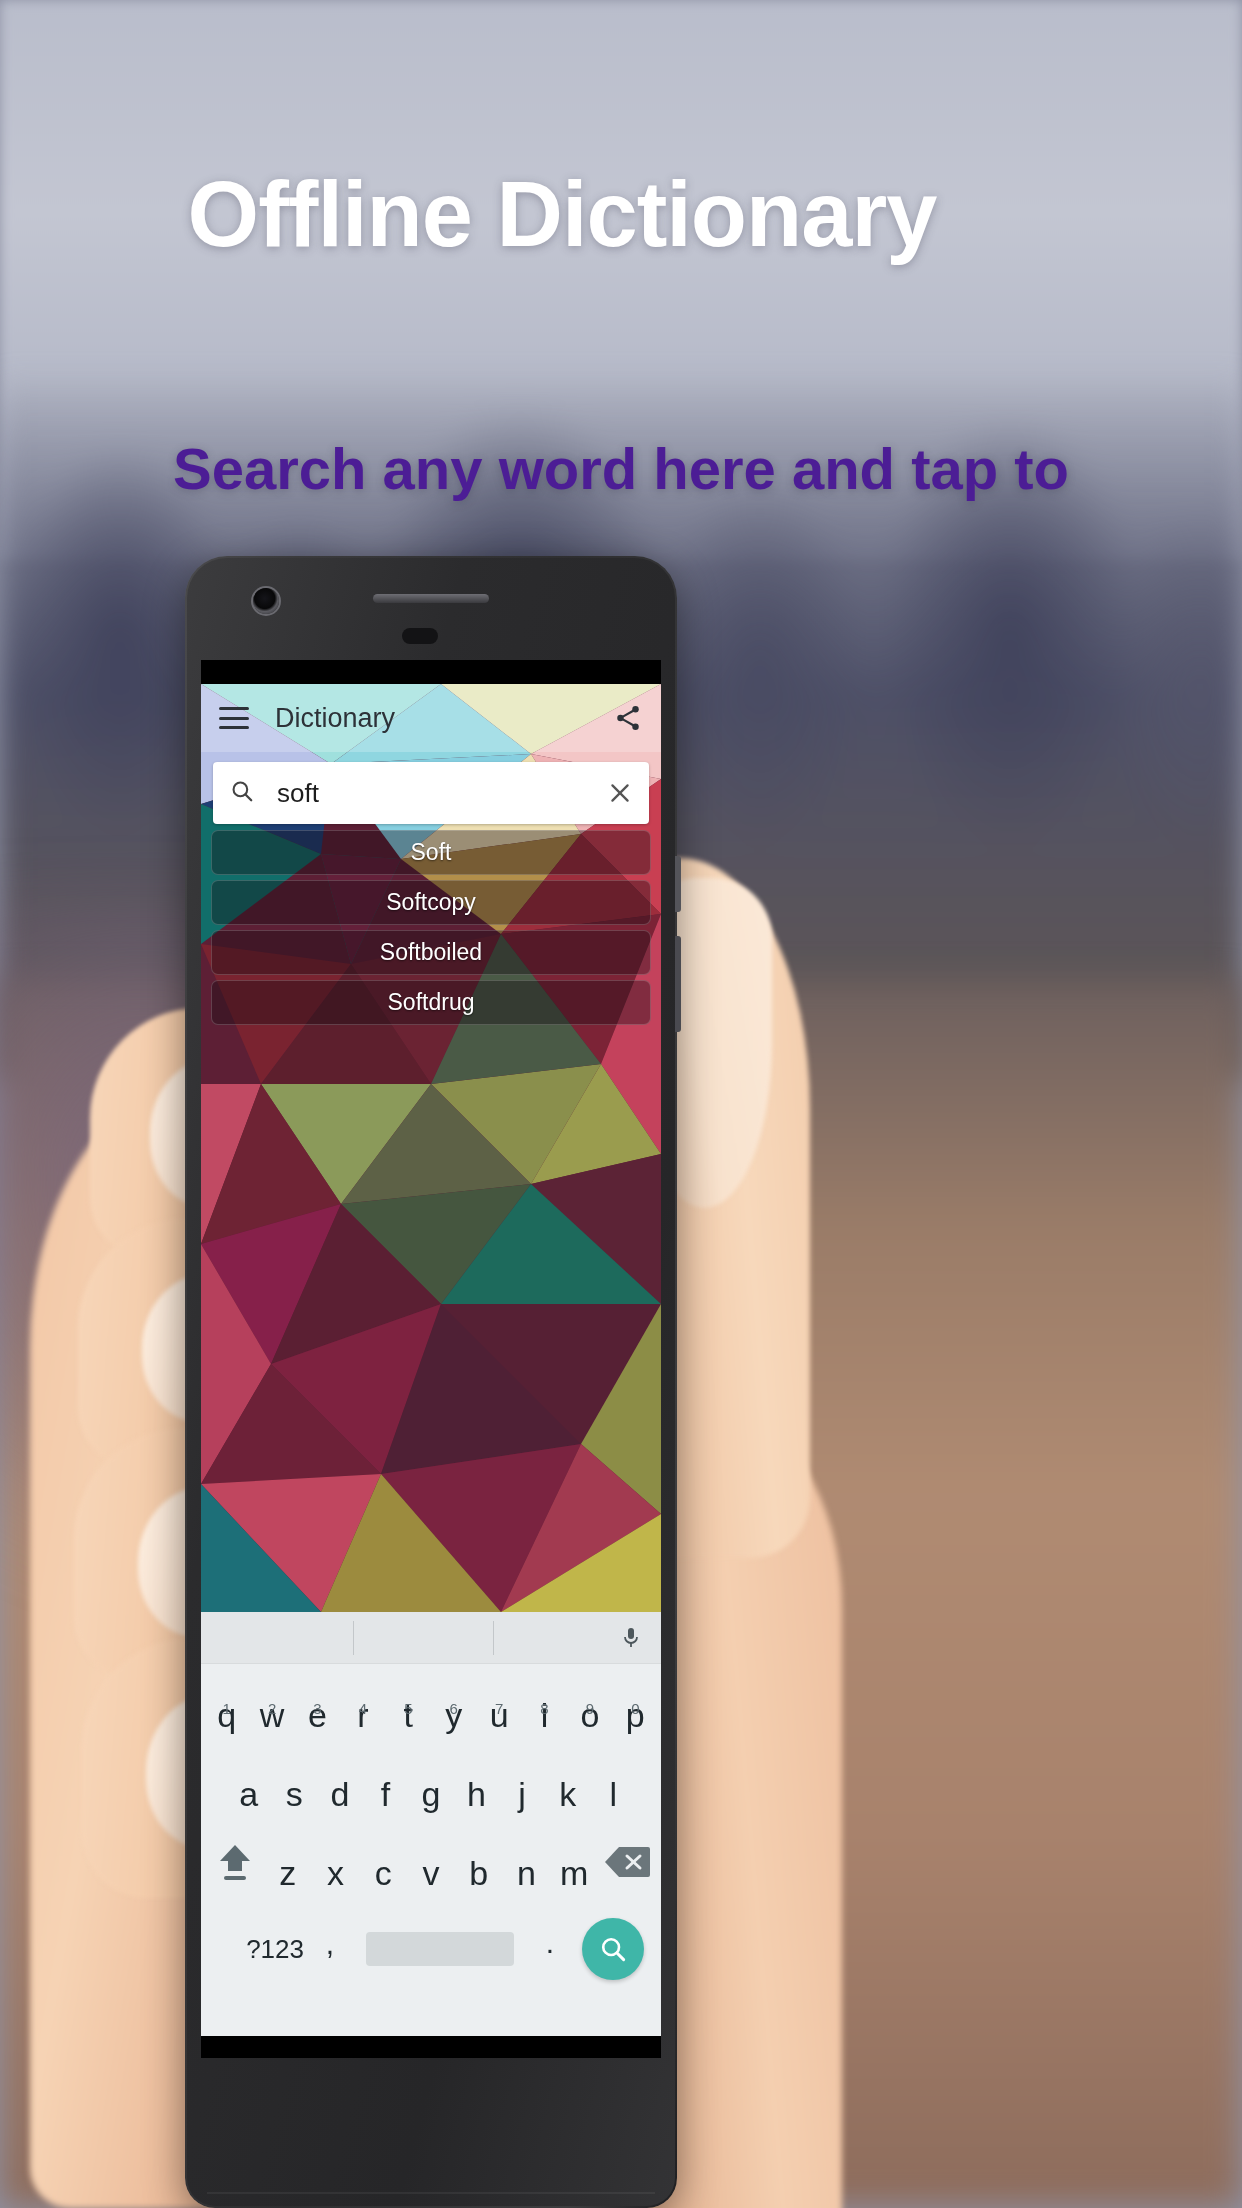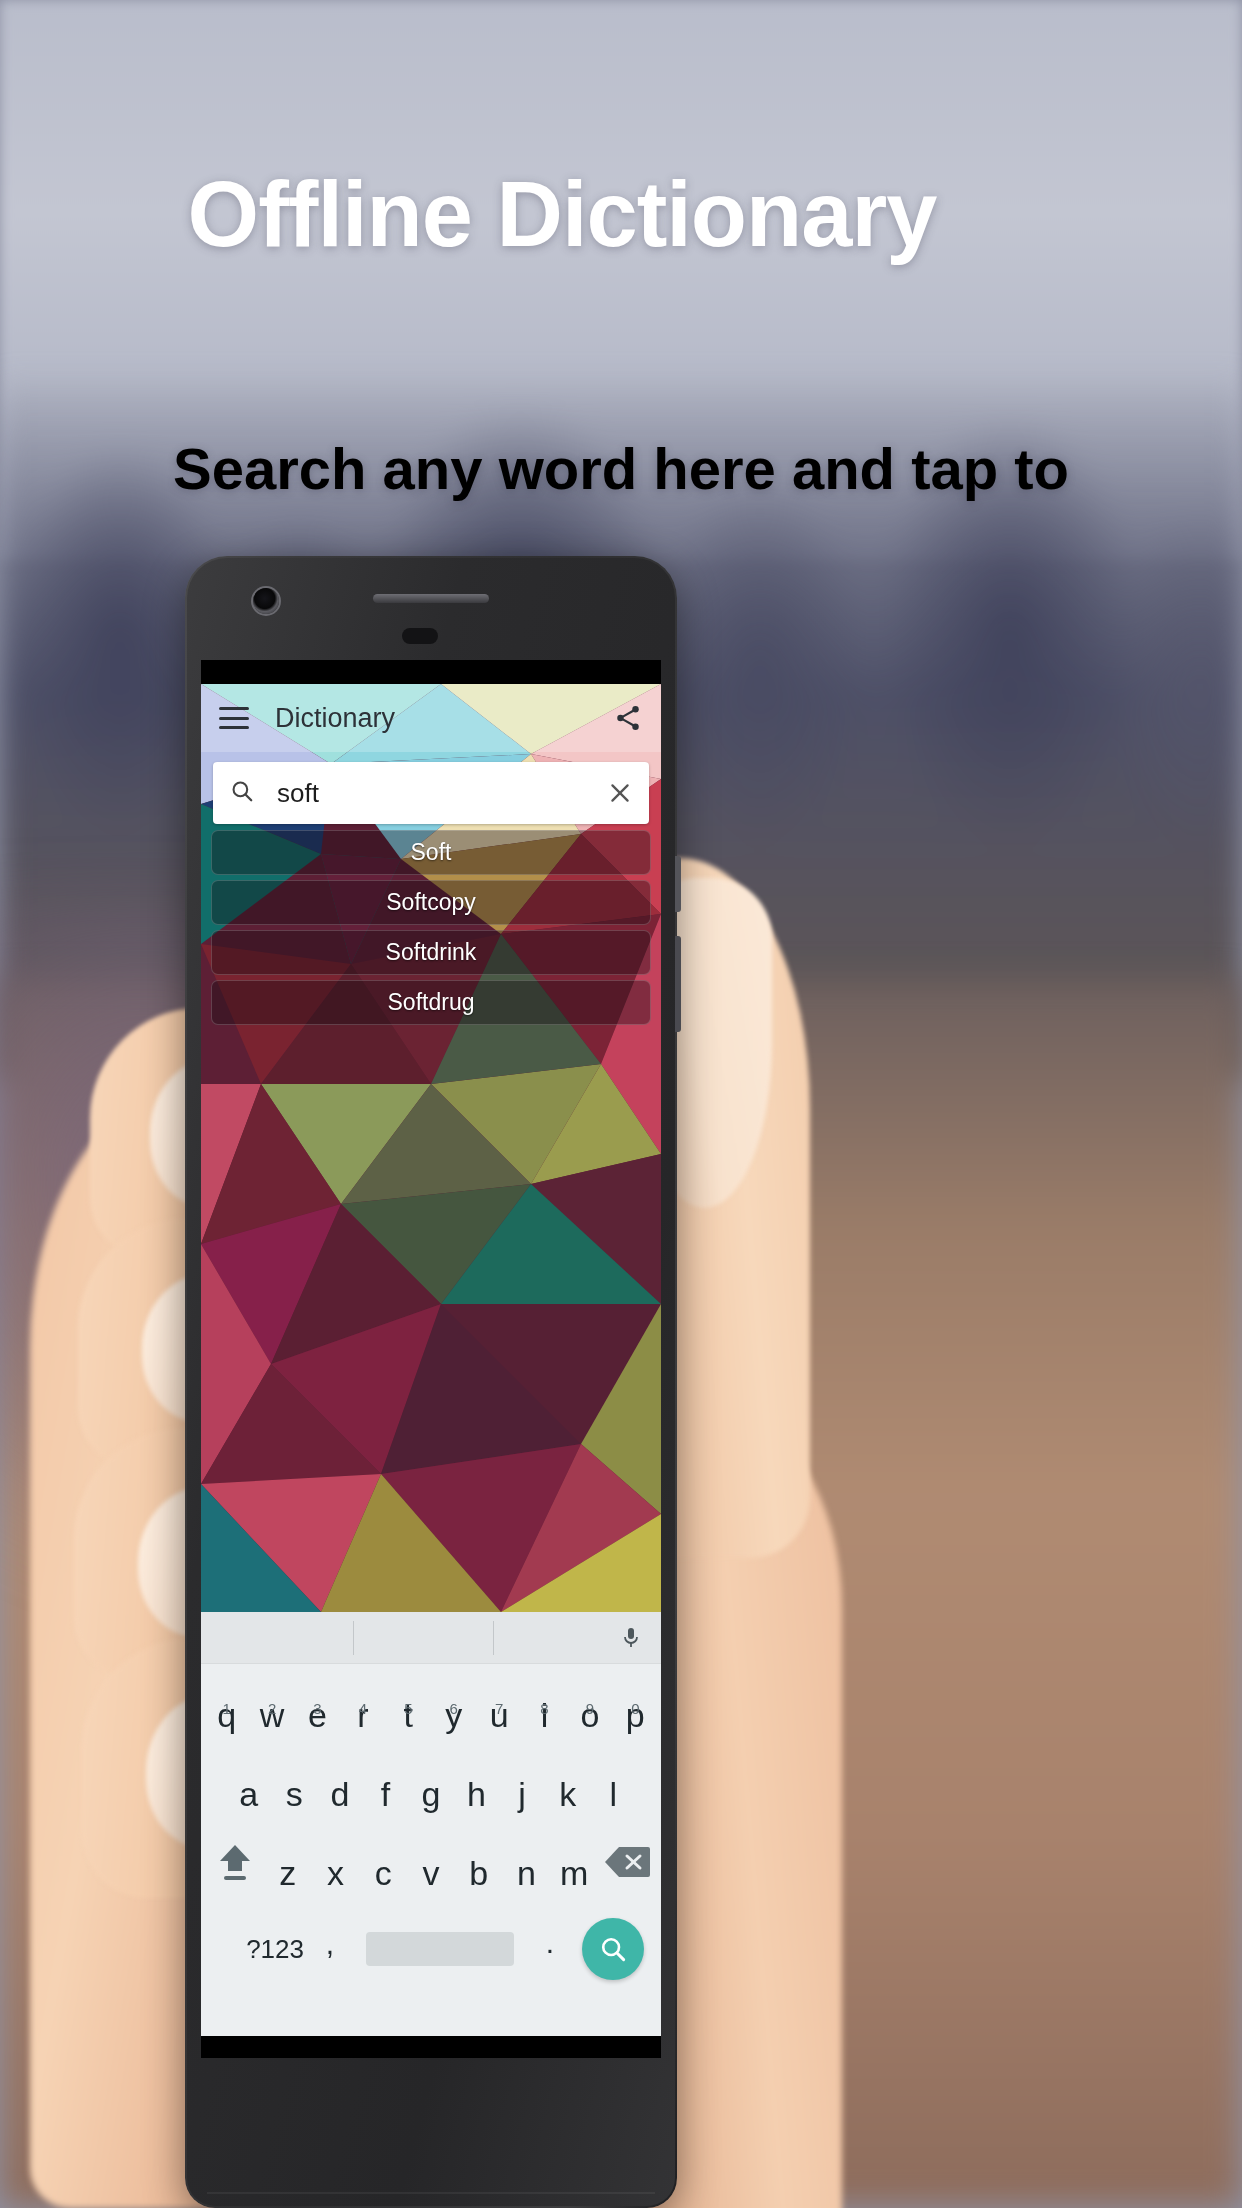--- a/index.html
+++ b/index.html
@@ -87,21 +87,21 @@
   }
 
   
   .headline {
     position:absolute; left:0; top:162px; width:1124px; text-align:center;
     color:#ffffff; font-weight:bold; font-size:92px; letter-spacing:-1px;
     text-shadow:0 2px 10px rgba(60,60,80,.35);
   }
   .subhead {
     position:absolute; left:50px; top:438px; width:1142px; text-align:center;
-    color:#000000; font-weight:bold; font-size:58px; line-height:1.08;
+    color:#4c1d95; font-weight:bold; font-size:58px; line-height:1.08;
     text-shadow:0 2px 8px rgba(60,60,80,.35);
   }
 
   
   .phone {
     position:absolute; left:185px; top:556px; width:492px; height:1652px;
     background:linear-gradient(100deg,#4a4a4c 0%,#3a3a3c 14%,#2e2e30 50%,#3d3d3f 86%,#1f1f21 100%);
     border-radius:42px 42px 30px 30px;
     box-shadow:0 10px 40px rgba(0,0,0,.45);
   }
@@ -349,21 +349,21 @@
       </div>
 
       <div class="wordlist">
         <div class="word-item">
             <span>Soft</span>
           </div>
         <div class="word-item">
             <span>Softcopy</span>
           </div>
         <div class="word-item">
-            <span>Softdrink</span>
+            <span>Softboiled</span>
           </div>
         <div class="word-item">
             <span>Softdrug</span>
           </div>
       </div>
     </div>
 
     <div class="keyboard">
       <div class="kb-suggest">
         <div class="kb-div a"></div>

